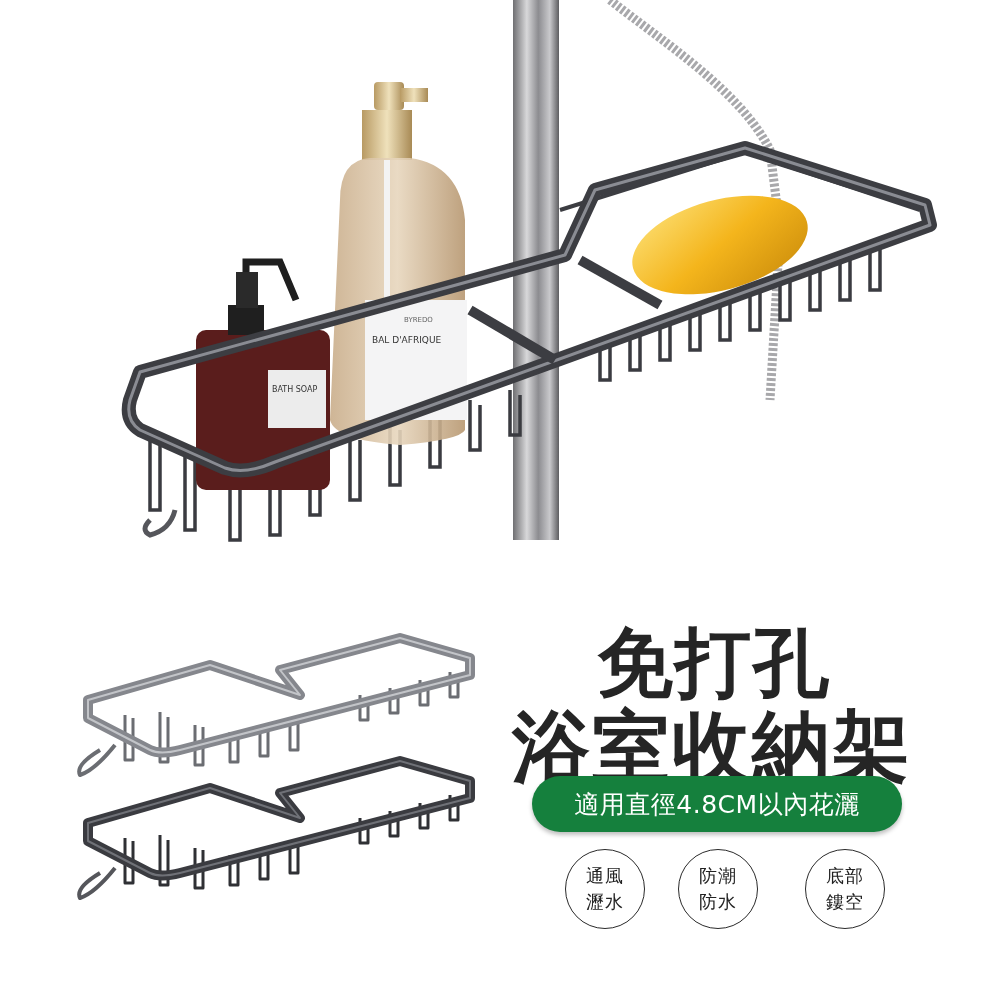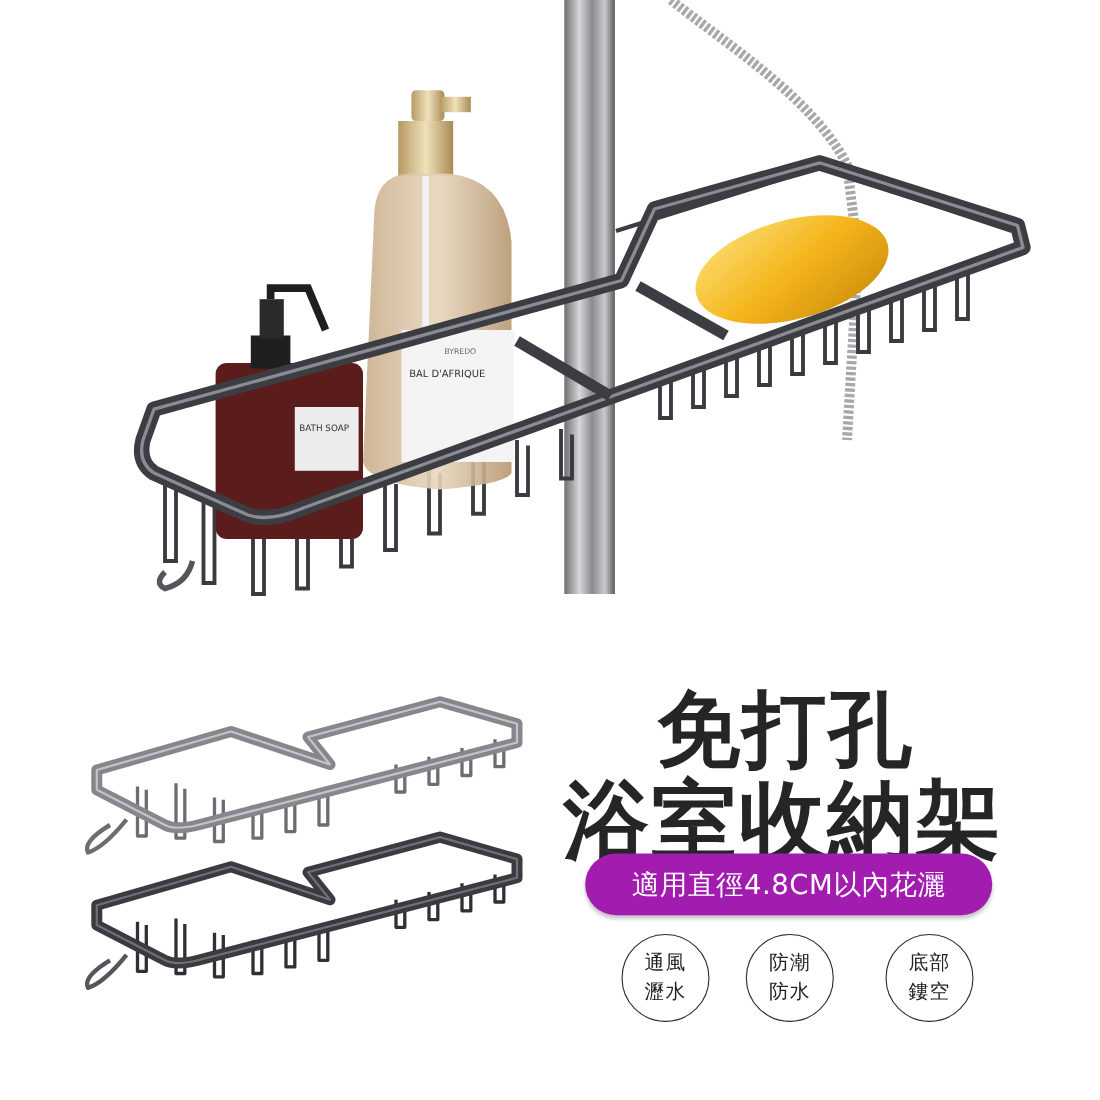--- a/index.html
+++ b/index.html
@@ -5,21 +5,21 @@
   html, body { margin: 0; padding: 0; background: #ffffff; }
   body { width: 1000px; height: 1000px; position: relative; overflow: hidden;
          font-family: "DejaVu Sans", sans-serif; }
   .abs { position: absolute; }
   svg { display: block; }
   .title-line { position: absolute; font-family: "DejaVu Sans", sans-serif; font-weight: bold;
                 color: #252525; letter-spacing: 2px; white-space: nowrap; margin-top: 44px; }
   #title1 { left: 597px; top: 577px; font-size: 76px; line-height: 84px; }
   #title2 { left: 512px; top: 660px; font-size: 78px; line-height: 86px; }
   #pill { position: absolute; left: 532px; top: 776px; width: 370px; height: 56px;
-          border-radius: 28px; background: #a21caf; box-shadow: 0 3px 4px rgba(0,0,0,0.25);
+          border-radius: 28px; background: #15803d; box-shadow: 0 3px 4px rgba(0,0,0,0.25);
           display: flex; align-items: center; justify-content: center; }
   #pill span { color: #ffffff; font-size: 25px; letter-spacing: 0.5px; white-space: nowrap; }
   .badge { position: absolute; top: 849px; width: 80px; height: 80px; border: 1.5px solid #2a2a2a;
            border-radius: 50%; box-sizing: border-box; display: flex; flex-direction: column;
            align-items: center; justify-content: center; }
   .badge span { font-size: 18px; line-height: 26px; color: #222; letter-spacing: 1px; }
 </style>
 </head>
 <body>
 

